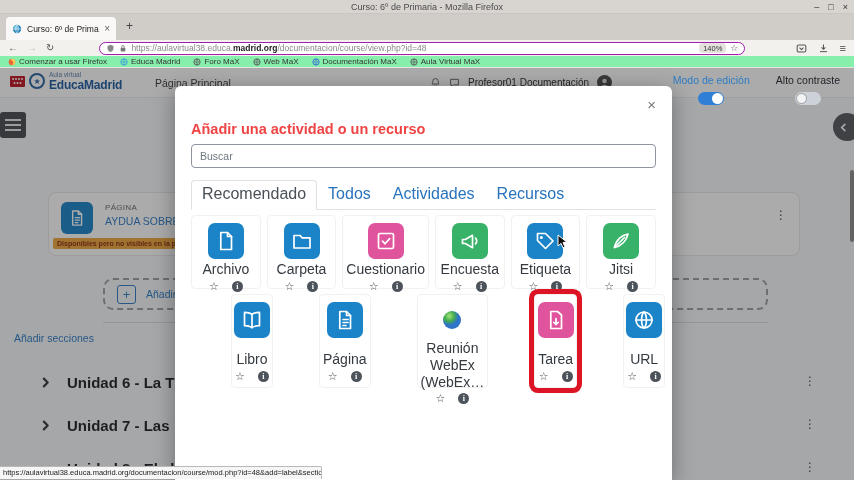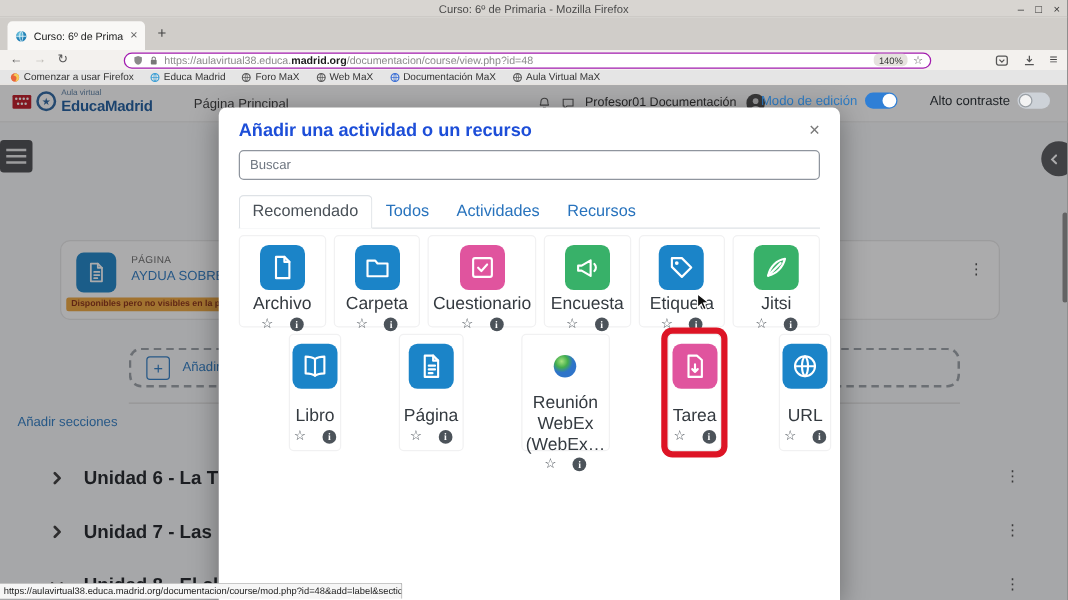--- a/index.html
+++ b/index.html
@@ -26,40 +26,40 @@
   .nav-glyph.disabled { color:#bcb8b3; }
   .url-box { width:646px; height:13px; background:#fff; border:1px solid #a21caf; border-radius:7px; display:flex; align-items:center; padding:0 6px; gap:4px; margin-left:36px; }
   .url-text { font-size:8.5px; color:#8a8a8a; white-space:nowrap; overflow:hidden; flex:1; }
   .url-text b { color:#1d1d1d; }
   .zoom-pill { font-size:7.5px; background:#e5e2de; border-radius:4px; padding:0.5px 4px; color:#333; }
   .star-glyph { font-size:9px; color:#555; }
   .chrome-right { margin-left:auto; display:flex; align-items:center; gap:11px; }
   .menu-glyph { font-size:11px; color:#444; }
 
   
-  .bookmarksbar { height:12px; background:#e5e5e5; display:flex; align-items:center; gap:13px; padding:0 8px; border-bottom:1px solid #e6e3e0; }
+  .bookmarksbar { height:12px; background:#86efac; display:flex; align-items:center; gap:13px; padding:0 8px; border-bottom:1px solid #e6e3e0; }
   .bm { display:flex; align-items:center; gap:3px; font-size:8px; color:#333; white-space:nowrap; }
 
   
   #page { position:absolute; top:68px; left:0; right:0; bottom:0; background:#f8f9fa; overflow:hidden; }
   #page-header { position:absolute; top:0; left:0; right:0; height:30px; background:#fff; border-bottom:1px solid #ececec; }
   .logo { position:absolute; left:10px; top:4px; display:flex; align-items:center; gap:4px; }
   .flag { width:15px; height:11px; background:#bf1622; position:relative; border-radius:1px; }
   .flag i { position:absolute; left:2px; top:2.5px; width:2px; height:2px; background:#fff; border-radius:50%;
             box-shadow:3px 0 #fff,6px 0 #fff,9px 0 #fff,1.5px 4px #fff,4.5px 4px #fff,7.5px 4px #fff; }
   .badge-circle { width:16px; height:16px; border:2px solid #2a65a0; border-radius:50%; display:flex; align-items:center; justify-content:center; color:#2a65a0; font-size:8px; background:#fff; }
   .logo-text { line-height:1; }
   .logo-small { font-size:6.5px; color:#5b7fa3; }
   .logo-brand { font-size:12px; font-weight:bold; color:#1c5b9e; letter-spacing:-0.2px; }
   .nav-home { position:absolute; left:155px; top:9px; font-size:10.5px; color:#3a3a3a; white-space:nowrap; }
   .user-area { position:absolute; left:430px; top:7px; display:flex; align-items:center; gap:8px; }
   .user-name { font-size:10px; color:#2d2d2d; white-space:nowrap; }
 
   .toggles { position:absolute; top:6px; right:14px; display:flex; align-items:center; gap:26px; z-index:6; }
-  .toggle-group { display:flex; align-items:center; gap:6px; }
+  .toggle-group { display:flex; align-items:center; gap:6px;flex-direction:column; }
   .toggle-label-edit { font-size:10.5px; color:#2e7cc4; }
   .toggle-label-contrast { font-size:10.5px; color:#1d2125; }
   .switch { width:26px; height:13px; border-radius:7px; position:relative; }
   .switch .knob { position:absolute; width:11px; height:11px; border-radius:50%; background:#fff; top:1px; }
   .switch.on { background:#2f7fd6; } .switch.on .knob { right:1px; }
   .switch.off { background:#cdd2d8; } .switch.off .knob { left:1px; background:#f3f3f3; border:1px solid #9aa0a6; }
 
   .hamburger-tile { position:absolute; left:0; top:44px; width:26px; height:26px; background:#4a4b4f; border-radius:3px; display:flex; flex-direction:column; justify-content:center; gap:3px; padding:0 5px; }
   .hamburger-tile i { display:block; height:2px; background:#e8e8e8; }
 
@@ -85,25 +85,25 @@
   .u-chev { display:flex; }
   .u-chev.down svg { transform:rotate(90deg); }
   .u-label { font-size:15px; font-weight:bold; color:#1d2125; white-space:nowrap; }
   .u-dots { position:absolute; right:-18px; top:5px; }
 
   .dim-overlay { position:absolute; inset:0; background:rgba(28,28,30,0.37); z-index:5; }
 
   
   .modal { position:absolute; left:175px; top:18px; width:497px; height:calc(100% - 18px); background:#fff; border-radius:6px 6px 0 0; box-shadow:0 5px 22px rgba(0,0,0,0.35); z-index:10; }
   .modal-header { display:flex; align-items:flex-start; padding:11px 16px 4px; }
-  .modal-title { font-size:14.5px; font-weight:bold; color:#1d4ed8; }
+  .modal-title { font-size:14.5px; font-weight:bold; color:#ef4444;margin-top:24px; }
   .modal-close { margin-left:auto; font-size:15px; color:#7a7a7a; line-height:1; }
   .modal-search { display:block; margin:3px 16px 0; width:calc(100% - 32px); height:24px; border:1px solid #8f959e; border-radius:4px; font-size:10.5px; padding:0 8px; color:#333; font-family:inherit; outline:none; }
   .modal-search::placeholder { color:#6e7680; }
-  .modal-tabs { display:flex; margin:12px 16px 0; border-bottom:1px solid #dee2e6; font-size:13px; }
+  .modal-tabs { display:flex; margin:12px 16px 0; border-bottom:1px solid #dee2e6; font-size:16px; }
   .mtab { padding:4px 10px 6px; color:#2873bd; margin-bottom:-1px; border:1px solid transparent; }
   .mtab.active { color:#495057; background:#fff; border-color:#dee2e6 #dee2e6 #fff; border-radius:4px 4px 0 0; }
   .mod-grid { display:grid; grid-template-columns:repeat(6,1fr); gap:6px; margin:5px 16px 0; }
   .mod-card { background:#fff; border:1px solid #f1f1f2; border-radius:4px; display:flex; flex-direction:column; align-items:center; padding:7px 2px 5px; position:relative; }
   .mod-grid.row1 .mod-card { height:74px; }
   .mod-grid.row2 .mod-card { height:94px;margin-left:40px; }
   .mod-icon { width:36px; height:36px; border-radius:7px; display:flex; align-items:center; justify-content:center; flex:none; }
   .mod-icon svg { width:24px; height:24px; }
   .mod-label { margin-top:auto; font-size:14px; color:#343a40; text-align:center; line-height:1.2; padding:2px 1px 0; }
   .mod-foot { display:flex; gap:13px; margin-top:3px; align-items:center; flex:none; }

